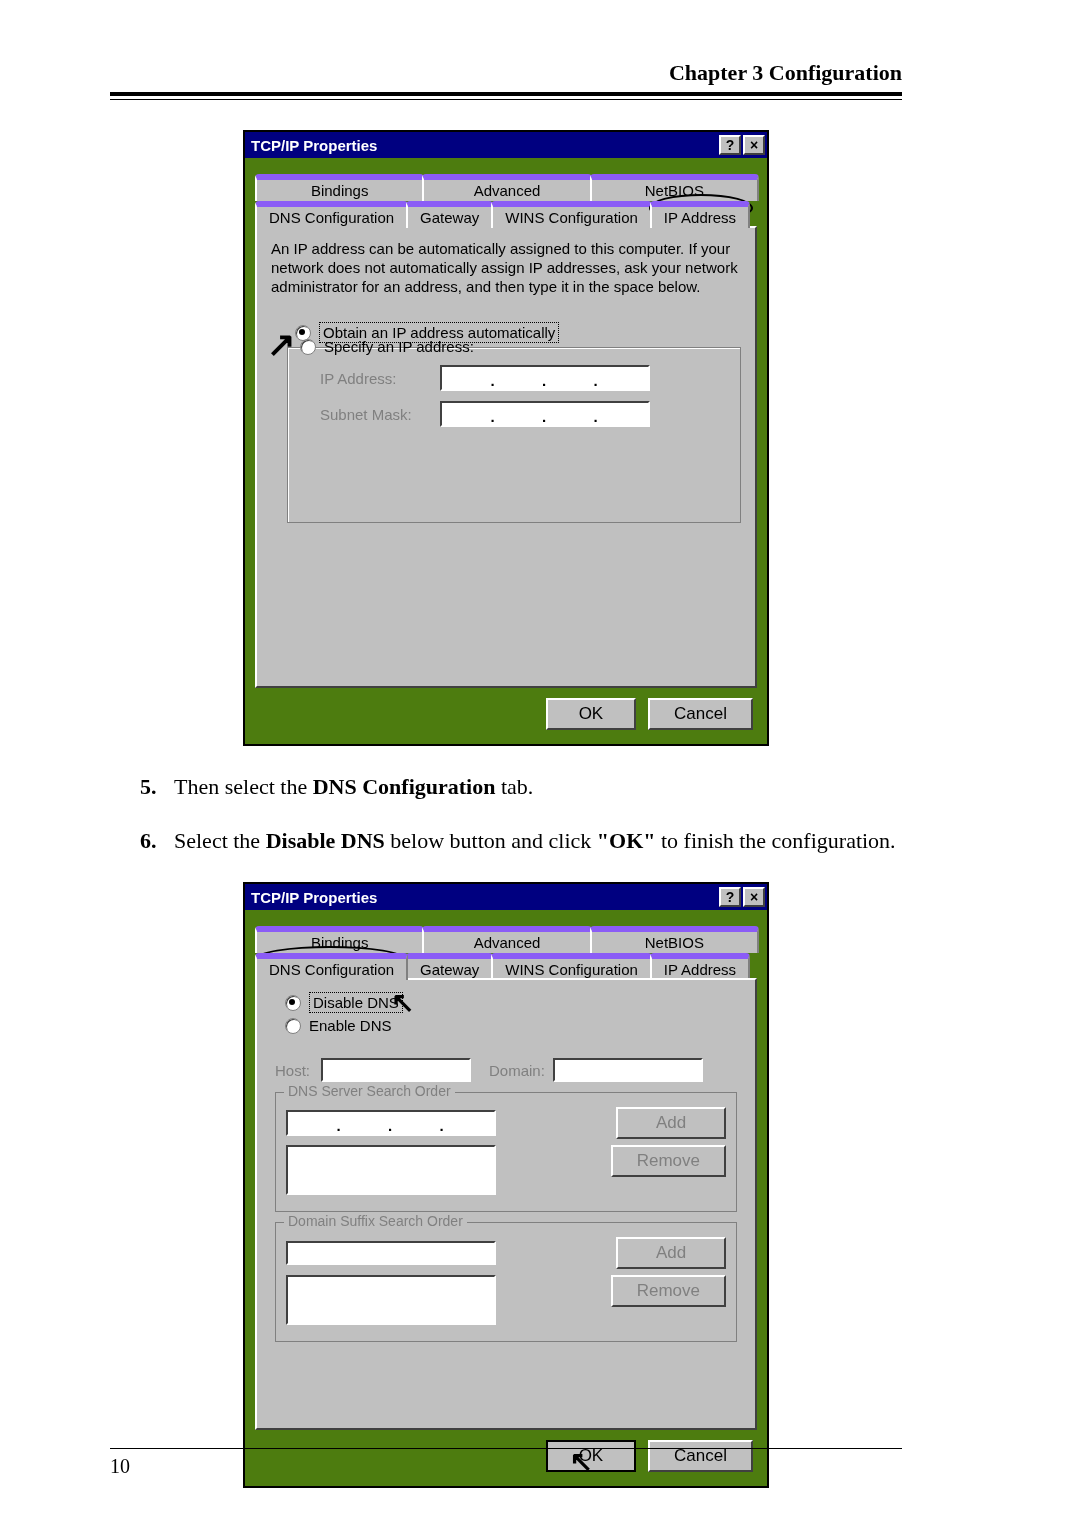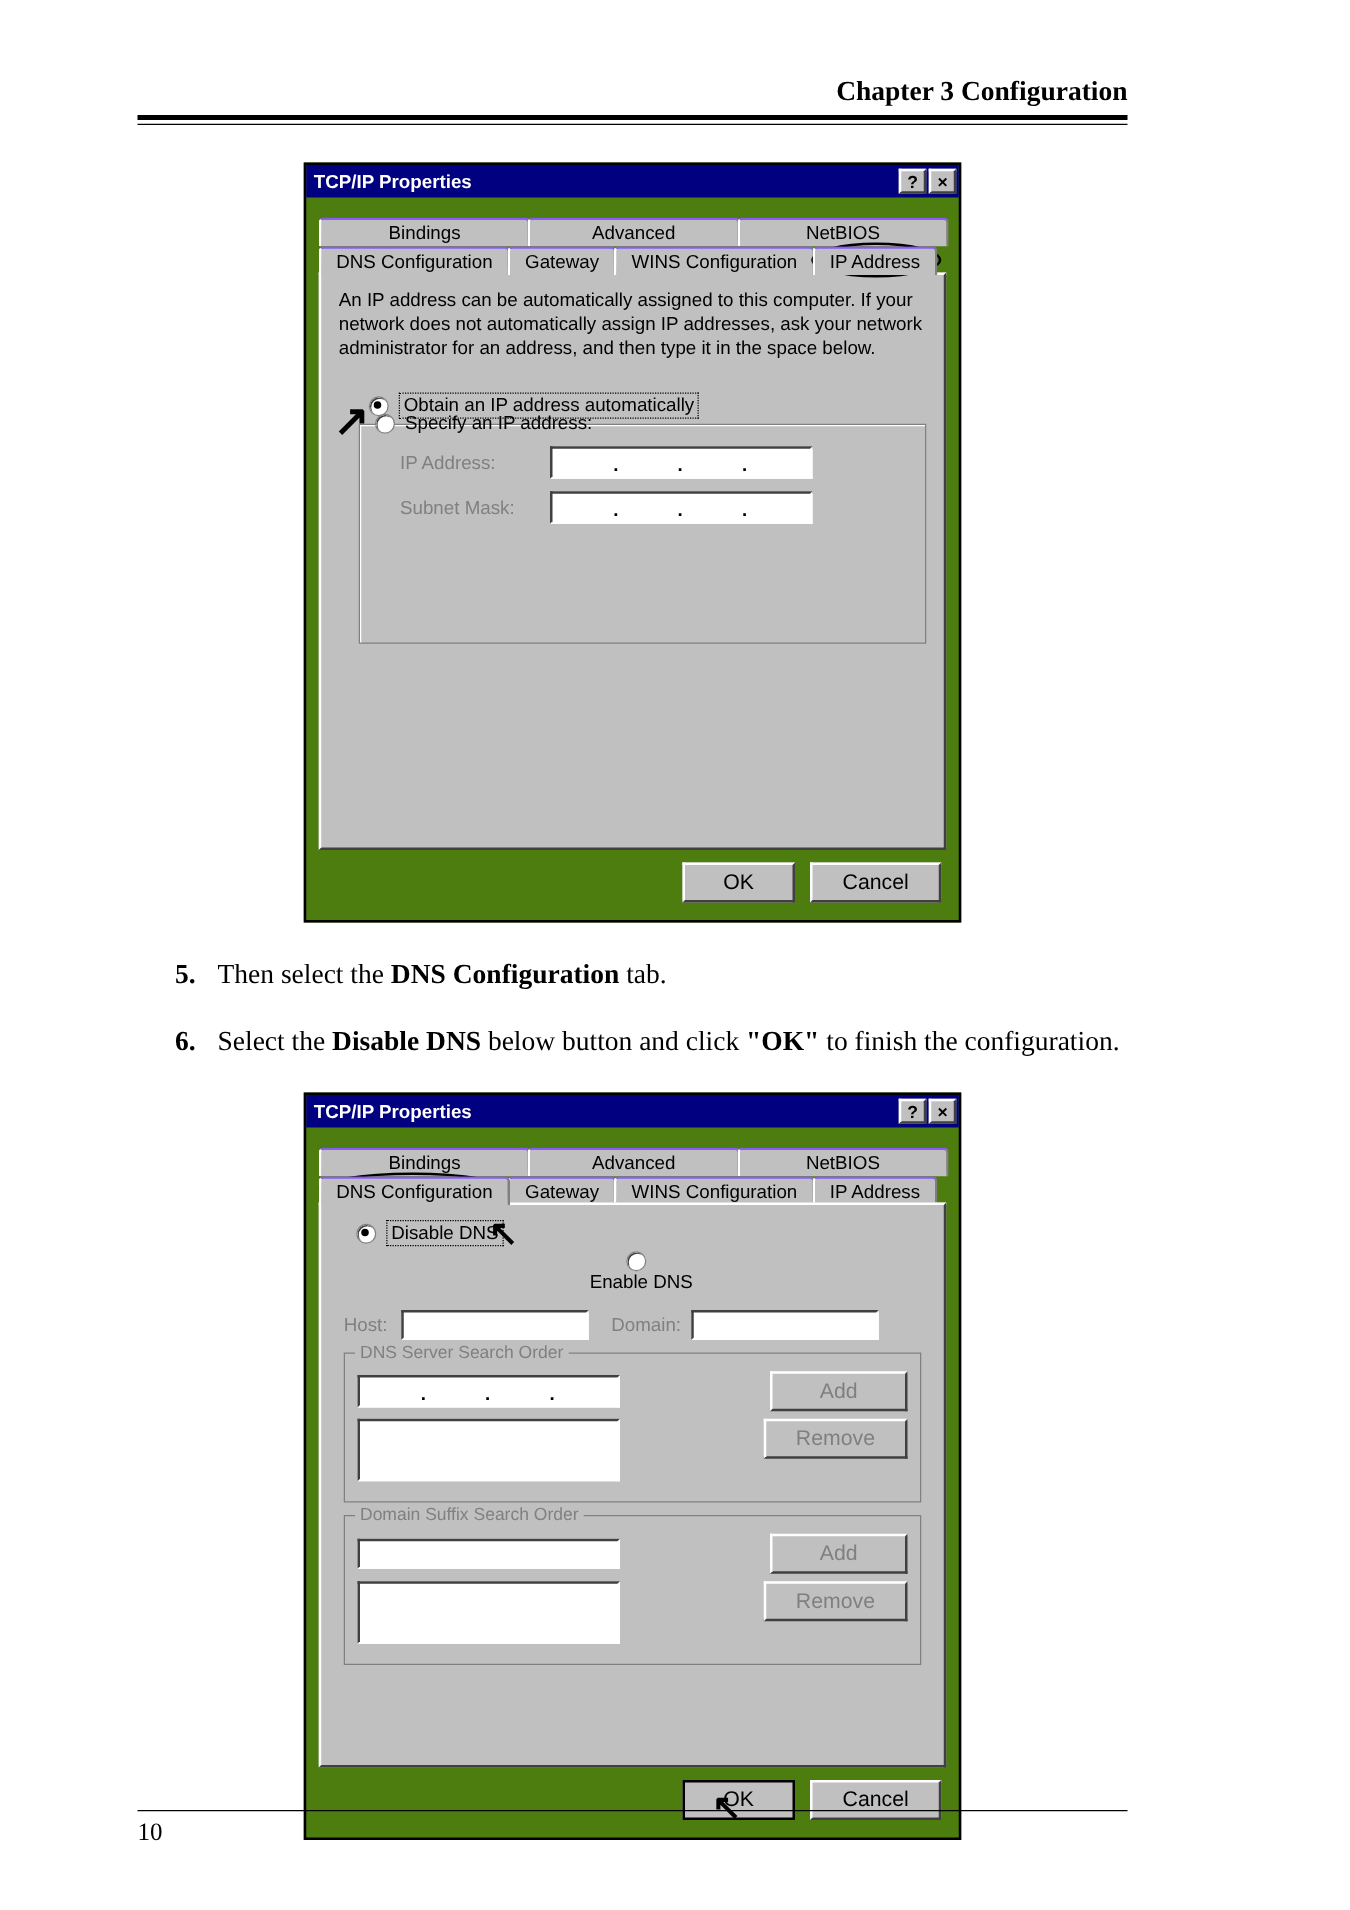--- a/index.html
+++ b/index.html
@@ -87,21 +87,21 @@
   display:flex;
   flex-wrap:wrap;
   padding-top:6px;
 }
 .tabrow{
   display:flex;
   width:100%;
 }
 .tab{
   background:#c0c0c0;
-  border-top:2px solid #8b5cf6;
+  border-top:6px solid #8b5cf6;
   border-left:2px solid #fff;
   border-right:2px solid #808080;
   padding:2px 12px;
   font-size:15px;
   position:relative;
   margin-right:-2px;
   border-radius:4px 4px 0 0;
   white-space:nowrap;
 }
 .tabpanel{
@@ -389,26 +389,26 @@
           </div>
         </div>
         <div class="circle-mark" style="width:146px;height:22px;top:62px;left:10px;"></div>
 
         <div class="tabpanel rel" style="height:428px;padding:10px 14px;">
           <div class="radio sel" style="margin-left:14px;margin-top:2px;">
             <span class="circ"></span>
             <span class="lbl dotted">Disable DNS</span>
           </div>
           <div class="small-arrow" style="left:134px;top:6px;">↖</div>
-          <div class="radio" style="margin-left:14px;flex-direction:column;">
+          <div class="radio" style="margin-left:14px;">
             <span class="circ"></span>
             <span class="lbl">Enable DNS</span>
           </div>
 
-          <div class="row2" style="margin:14px 4px 4px 4px;">
+          <div class="row2" style="margin:24px 4px 4px 4px;">
             <span class="gray" style="width:46px;">Host:</span>
             <div class="textinput" style="width:150px;"></div>
             <span class="gray" style="width:64px;margin-left:18px;">Domain:</span>
             <div class="textinput" style="width:150px;"></div>
           </div>
 
           <div class="gb2">
             <span class="gtitle">DNS Server Search Order</span>
             <div class="row2">
               <div class="ipbox" style="width:210px;height:26px;">

